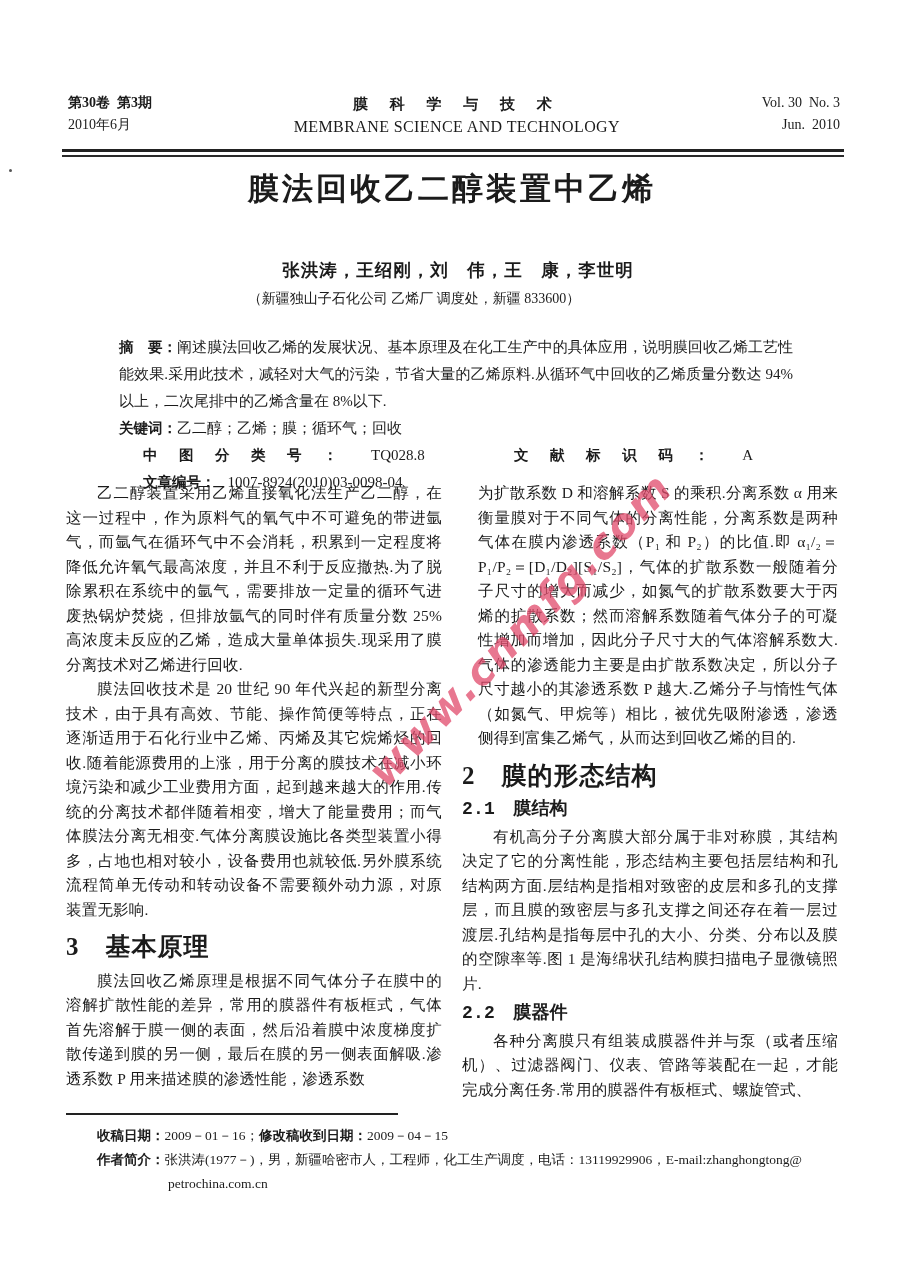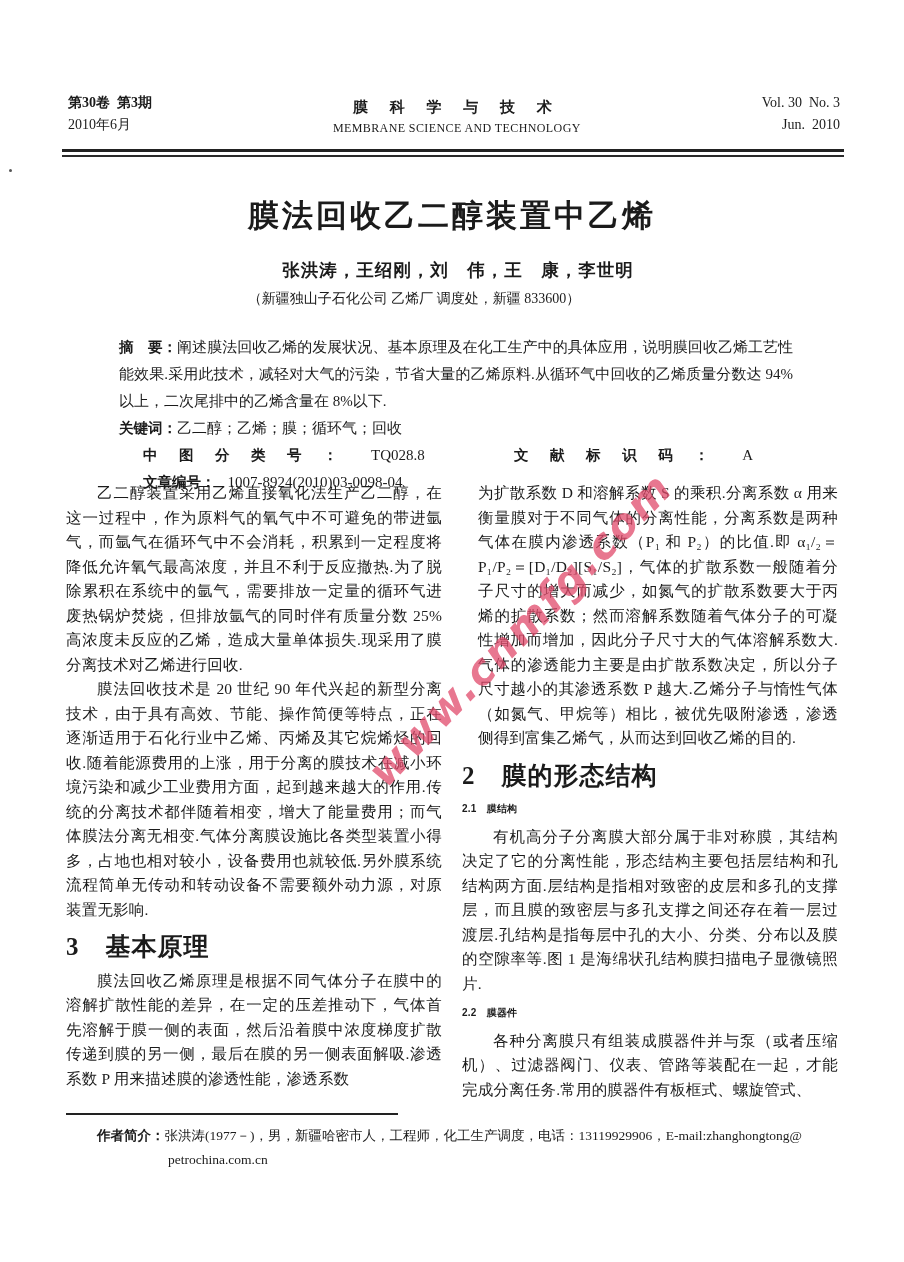--- a/index.html
+++ b/index.html
@@ -9,45 +9,45 @@
     overflow:hidden;
   }
   .page{position:absolute;inset:0;}
 
   
   .header{position:absolute;top:92px;left:68px;width:772px;display:flex;justify-content:space-between;align-items:flex-end;}
   .h-left{font-size:14px;line-height:22px;font-weight:600;}
   .h-left .h2line{font-weight:500;}
   .h-center{text-align:center;flex:1;}
   .jname{font-size:15px;font-weight:700;letter-spacing:9px;}
-  .jname-en{font-size:12px;letter-spacing:0.4px;margin-top:4px;font-family:Liberation Serif, serif;}
+  .jname-en{font-size:16px;letter-spacing:0.4px;margin-top:4px;font-family:Liberation Serif, serif;}
   .h-right{font-size:14px;line-height:22px;text-align:right;}
   .rule{position:absolute;top:149px;left:62px;width:782px;height:3px;border-top:3px solid #222;border-bottom:2px solid #2a2a2a;}
 
   
-  .title{position:absolute;top:195px;left:0;width:904px;text-align:center;font-size:31px;font-weight:700;letter-spacing:3px;}
+  .title{position:absolute;top:168px;left:0;width:904px;text-align:center;font-size:31px;font-weight:700;letter-spacing:3px;}
   .authors{position:absolute;top:258px;left:6px;width:904px;text-align:center;font-size:17.5px;font-weight:600;letter-spacing:1px;}
   .affiliation{position:absolute;top:290px;left:0;width:828px;text-align:center;font-size:14px;}
 
   
   .meta{position:absolute;top:334px;left:119px;width:674px;font-size:15px;line-height:27px;text-align:justify;}
   .meta p{margin:0;}
   .lbl{font-weight:700;font-family:"Liberation Sans","DejaVu Sans",sans-serif;font-size:14.5px;}
   .clc-line span{white-space:nowrap;padding-left:12px;}
   .gap{display:inline-block;width:28px;}
 
   
   .columns{position:absolute;top:481px;left:66px;width:776px;display:flex;gap:20px;
            font-size:15.5px;line-height:24.5px;text-align:justify;letter-spacing:0.2px;}
   .col{width:376px;}
   .col p{margin:0;text-indent:2em;}
   .col p.noindent{text-indent:0;margin-left:16px;}
   h2.section{font-family:Liberation Serif, serif;font-size:25px;font-weight:700;
              margin:13px 0 9px;letter-spacing:1px;text-indent:0;}
-  h3.subsection{font-family:Liberation Sans, sans-serif;font-size:10px;font-weight:700;
+  h3.subsection{font-family:Liberation Mono, monospace;font-size:18px;font-weight:700;
                 margin:5px 0 3px;text-indent:0;}
 
   
   .footnote-rule{position:absolute;top:1113px;left:66px;width:332px;border-top:2px solid #222;}
   .footnote{position:absolute;top:1124px;left:97px;width:748px;font-size:13.5px;line-height:24px;}
   .footnote p{margin:0;}
   .footnote .cont{margin-left:71px;}
   .fn-lbl{font-weight:700;font-family:"Liberation Sans","DejaVu Sans",sans-serif;}
 
   
@@ -95,33 +95,34 @@
       <span><span class="lbl">文献标识码：</span><span>A</span></span><span class="gap"></span>
       <span><span class="lbl">文章编号：</span><span>1007-8924(2010)03-0098-04</span></span>
     </p>
   </div>
 
   <div class="columns">
     <div class="col">
       <p>乙二醇装置采用乙烯直接氧化法生产乙二醇，在这一过程中，作为原料气的氧气中不可避免的带进氩气，而氩气在循环气中不会消耗，积累到一定程度将降低允许氧气最高浓度，并且不利于反应撤热.为了脱除累积在系统中的氩气，需要排放一定量的循环气进废热锅炉焚烧，但排放氩气的同时伴有质量分数 25%高浓度未反应的乙烯，造成大量单体损失.现采用了膜分离技术对乙烯进行回收.</p>
       <p>膜法回收技术是 20 世纪 90 年代兴起的新型分离技术，由于具有高效、节能、操作简便等特点，正在逐渐适用于石化行业中乙烯、丙烯及其它烷烯烃的回收.随着能源费用的上涨，用于分离的膜技术在减小环境污染和减少工业费用方面，起到越来越大的作用.传统的分离技术都伴随着相变，增大了能量费用；而气体膜法分离无相变.气体分离膜设施比各类型装置小得多，占地也相对较小，设备费用也就较低.另外膜系统流程简单无传动和转动设备不需要额外动力源，对原装置无影响.</p>
       <h2 class="section">3　基本原理</h2>
-      <p>膜法回收乙烯原理是根据不同气体分子在膜中的溶解扩散性能的差异，在一定的压差推动下，气体首先溶解于膜一侧的表面，然后沿着膜中浓度梯度扩散传递到膜的另一侧，最后在膜的另一侧表面解吸.渗透系数 P 用来描述膜的渗透性能，渗透系数</p>
+      <p>膜法回收乙烯原理是根据不同气体分子在膜中的溶解扩散性能的差异，常用的膜器件有板框式，气体首先溶解于膜一侧的表面，然后沿着膜中浓度梯度扩散传递到膜的另一侧，最后在膜的另一侧表面解吸.渗透系数 P 用来描述膜的渗透性能，渗透系数</p>
     </div>
     <div class="col">
       <p class="noindent">为扩散系数 D 和溶解系数 S 的乘积.分离系数 α 用来衡量膜对于不同气体的分离性能，分离系数是两种气体在膜内渗透系数（P₁ 和 P₂）的比值.即 α₁/₂＝P₁/P₂＝[D₁/D₂][S₁/S₂]，气体的扩散系数一般随着分子尺寸的增大而减少，如氮气的扩散系数要大于丙烯的扩散系数；然而溶解系数随着气体分子的可凝性增加而增加，因此分子尺寸大的气体溶解系数大.气体的渗透能力主要是由扩散系数决定，所以分子尺寸越小的其渗透系数 P 越大.乙烯分子与惰性气体（如氮气、甲烷等）相比，被优先吸附渗透，渗透侧得到富集乙烯气，从而达到回收乙烯的目的.</p>
       <h2 class="section">2　膜的形态结构</h2>
       <h3 class="subsection">2.1　膜结构</h3>
       <p>有机高分子分离膜大部分属于非对称膜，其结构决定了它的分离性能，形态结构主要包括层结构和孔结构两方面.层结构是指相对致密的皮层和多孔的支撑层，而且膜的致密层与多孔支撑之间还存在着一层过渡层.孔结构是指每层中孔的大小、分类、分布以及膜的空隙率等.图 1 是海绵状孔结构膜扫描电子显微镜照片.</p>
       <h3 class="subsection">2.2　膜器件</h3>
       <p>各种分离膜只有组装成膜器件并与泵（或者压缩机）、过滤器阀门、仪表、管路等装配在一起，才能完成分离任务.常用的膜器件有板框式、螺旋管式、</p>
     </div>
   </div>
 
   <div class="footnote-rule"></div>
   <div class="footnote">
+    <p><span class="fn-lbl">收稿日期：</span><span>2009－01－16；</span><span class="fn-lbl">修改稿收到日期：</span><span>2009－04－15</span></p>
     <p><span class="fn-lbl">作者简介：</span><span>张洪涛(1977－)，男，新疆哈密市人，工程师，化工生产调度，电话：13119929906，E-mail:zhanghongtong@</span></p>
     <p class="cont">petrochina.com.cn</p>
   </div>
 
   <div class="watermark" style="color: rgb(225, 74, 107);">www.cnmfg.com</div>
 
 </div>
 
 </body></html>

